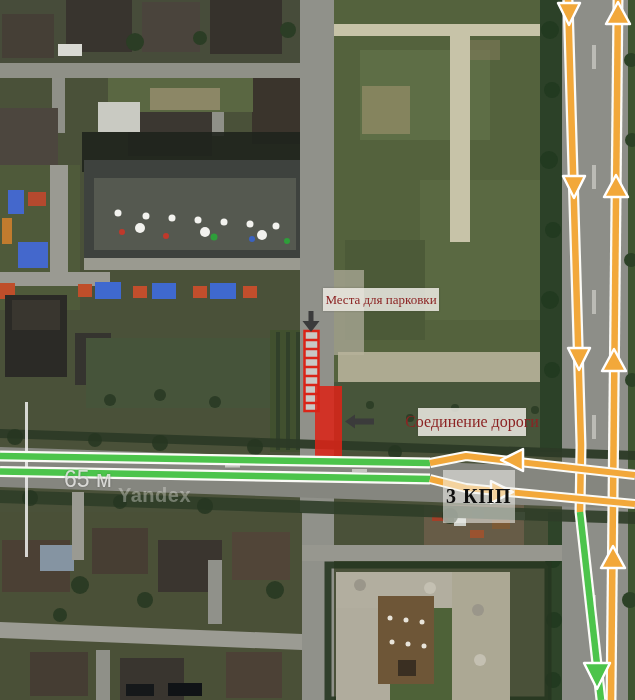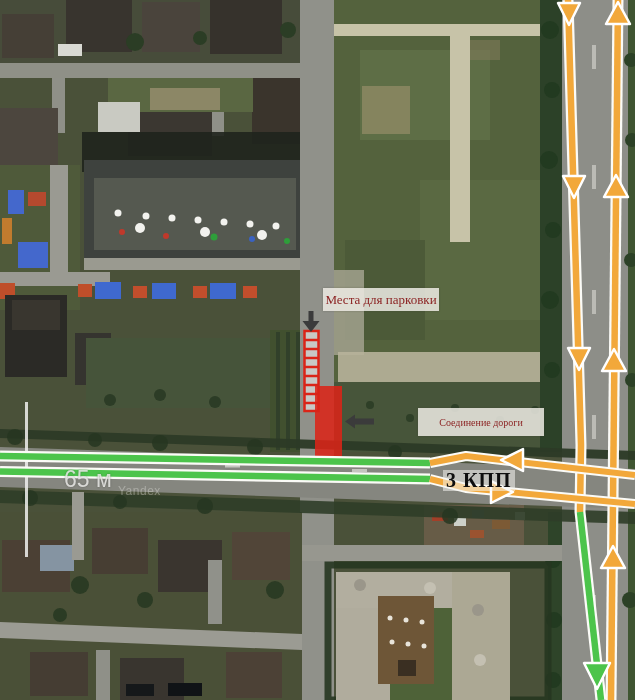--- a/index.html
+++ b/index.html
@@ -13,36 +13,36 @@
     position:absolute;
     font-family:"Liberation Serif",serif;
     color:var(--label-red,#8c2323);
     background:rgba(236,234,227,0.86);
     display:flex;align-items:center;justify-content:center;
     white-space:nowrap;
     box-shadow:0 0 2px rgba(60,60,50,0.35);
     margin-left:40px;
   }
   .label-parking{left:283px;top:288px;width:116px;height:23px;font-size:13px;}
-  .label-connection{left:378px;top:408px;width:126px;height:28px;font-size:10px;}
+  .label-connection{left:378px;top:408px;width:108px;height:28px;font-size:16px;}
   .label-checkpoint{
     position:absolute;left:443px;top:470px;
     font-family:"Liberation Serif",serif;font-weight:bold;
     font-size:20px;letter-spacing:1px;color:var(--checkpoint-color,#0e0e0e);
-    background:rgba(244,244,240,0.55);padding:0 3px;line-height:21px;
+    background:rgba(244,244,240,0.55);padding:16px 3px;line-height:21px;
   }
   .scale-text{
     position:absolute;left:44px;top:466px;
     font-size:23px;color:rgba(240,240,238,0.82);
     text-shadow:0 0 2px rgba(40,40,40,0.4);
     margin-left:20px;
   }
   .watermark{
     position:absolute;left:118px;top:484px;
-    font-size:12px;font-weight:normal;color:rgba(228,228,224,0.38);
+    font-size:20px;font-weight:bold;color:rgba(228,228,224,0.38);
     letter-spacing:0.5px;
   }
 </style>
 </head>
 <body>
 
 <div class="stage">
 
 <svg width="635" height="700" viewBox="0 0 635 700">
 

